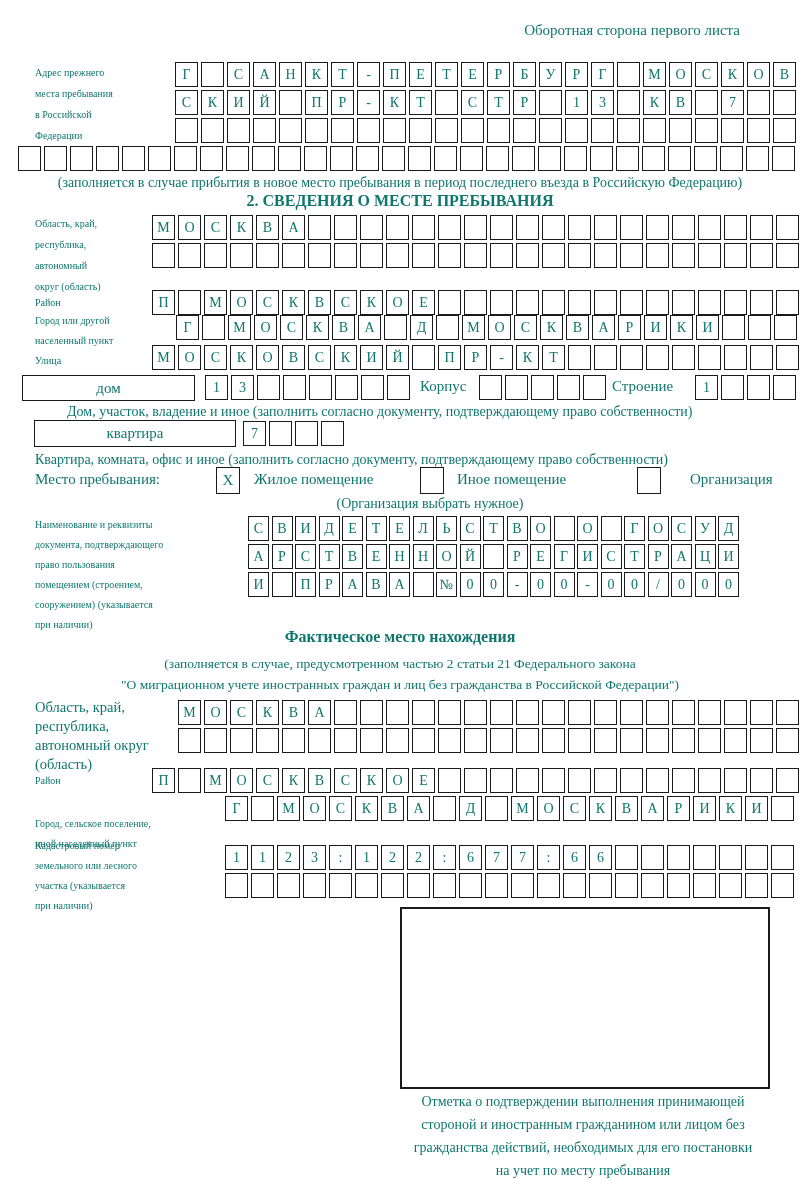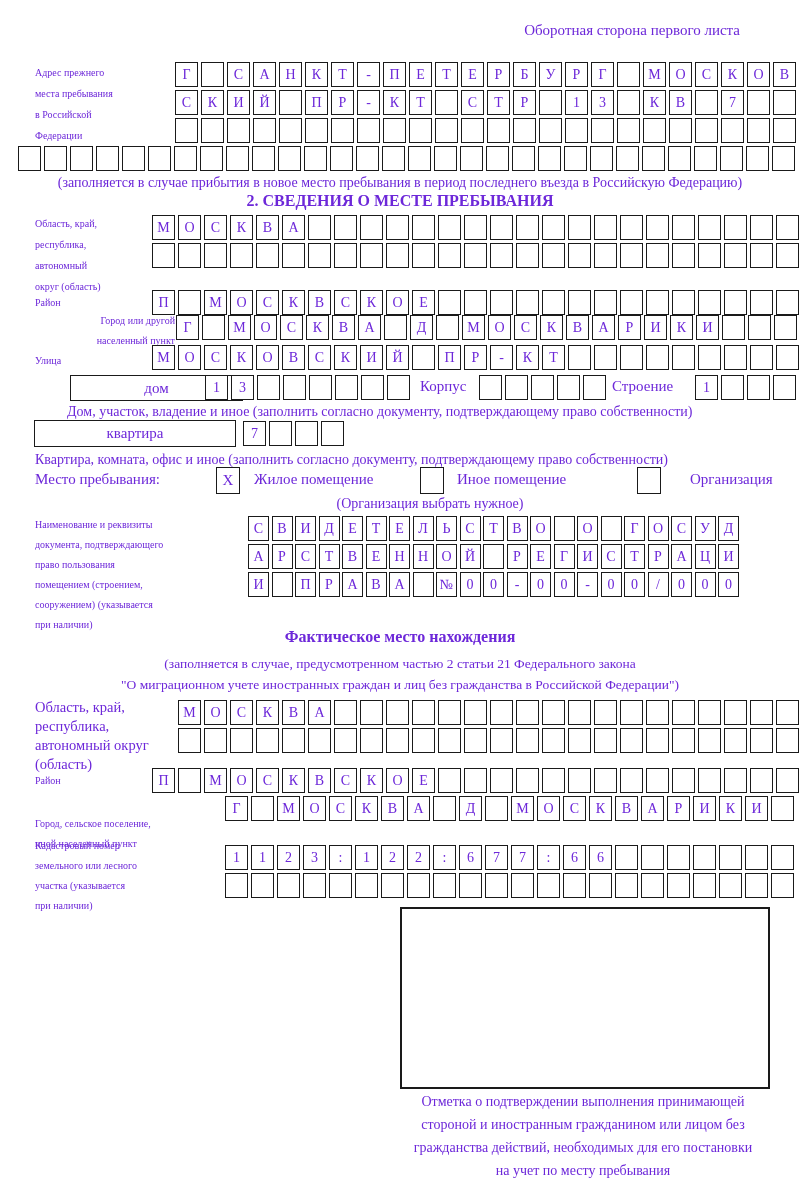--- a/index.html
+++ b/index.html
@@ -1,18 +1,18 @@
 <!DOCTYPE html>
 <html><head>
 <meta charset="utf-8">
 <style>
   html,body { margin:0; padding:0; background:#ffffff; }
   .page {
     position:relative; width:800px; height:1180px; background:#ffffff;
-    font-family:"Liberation Serif", serif; color:#6d28d9; overflow:hidden;
+    font-family:"Liberation Serif", serif; color:#0f766e; overflow:hidden;
   }
   .note-right { position:absolute; font-size:15px; }
   .lbl { position:absolute; font-size:10px; line-height:21px; white-space:pre-line; }
   .lh20 { line-height:20px; }
   .lh19 { line-height:19px; font-size:14.5px; }
   .cap { position:absolute; font-size:14px; white-space:pre-line; }
   .cap14 { font-size:14px; }
   .center { text-align:center; }
   .title { position:absolute; font-weight:bold; font-size:16px; }
   .cr { position:absolute; display:flex; gap:3px; }
@@ -240,21 +240,21 @@
       <span class="cell"></span>
       <span class="cell"></span>
       <span class="cell"></span>
       <span class="cell"></span>
       <span class="cell"></span>
       <span class="cell"></span>
       <span class="cell"></span>
       <span class="cell"></span>
     </div>
 
-  <div class="lbl lh20" style="left:35px; top:311px; width:140px;text-align:right;">Город или другой
+  <div class="lbl lh20" style="left:35px; top:311px; width:140px;">Город или другой
 населенный пункт</div>
   <div class="cr" style="left:176px; top:315px;">
       <span class="cell">Г</span>
       <span class="cell"></span>
       <span class="cell">М</span>
       <span class="cell">О</span>
       <span class="cell">С</span>
       <span class="cell">К</span>
       <span class="cell">В</span>
       <span class="cell">А</span>
@@ -298,21 +298,21 @@
       <span class="cell"></span>
       <span class="cell"></span>
       <span class="cell"></span>
       <span class="cell"></span>
       <span class="cell"></span>
       <span class="cell"></span>
       <span class="cell"></span>
       <span class="cell"></span>
     </div>
 
-  <div class="widebox" style="left:22px; top:375px; width:173px; height:26px;margin-left:48px;">дом</div>
+  <div class="widebox" style="left:22px; top:375px; width:173px; height:26px;">дом</div>
   <div class="cr" style="left:205px; top:375px;">
       <span class="cell">1</span>
       <span class="cell">3</span>
       <span class="cell"></span>
       <span class="cell"></span>
       <span class="cell"></span>
       <span class="cell"></span>
       <span class="cell"></span>
       <span class="cell"></span>
     </div>

